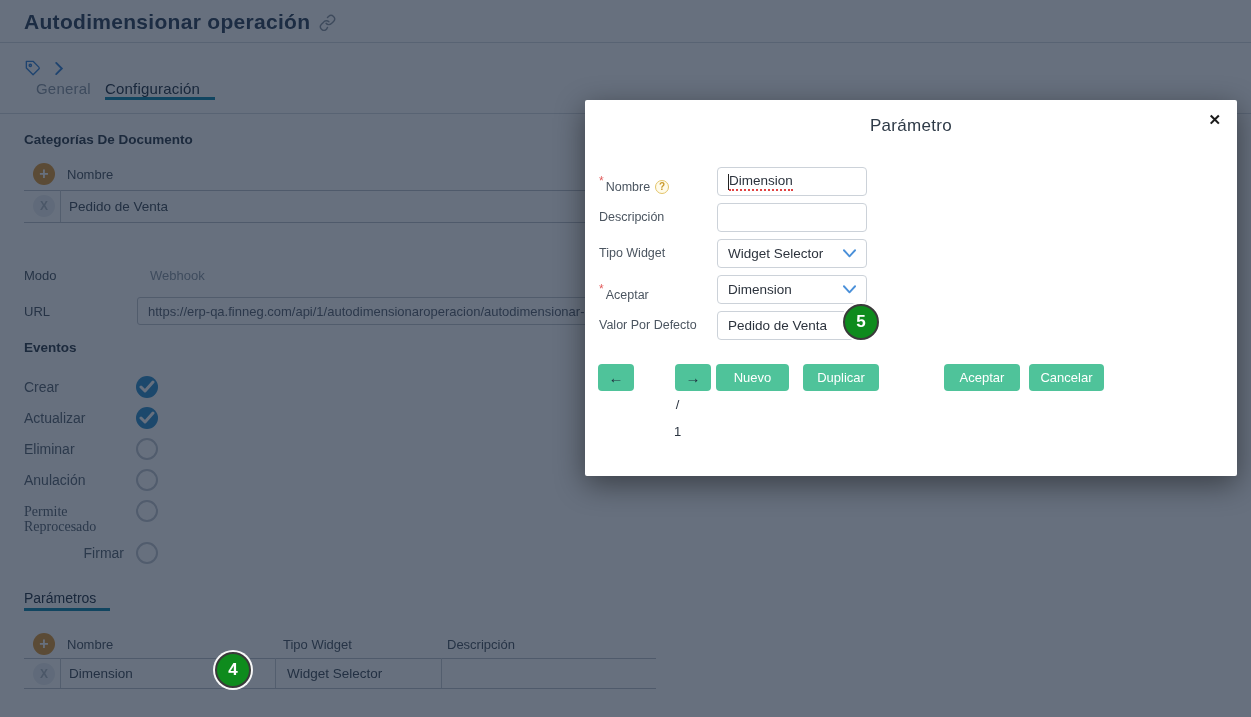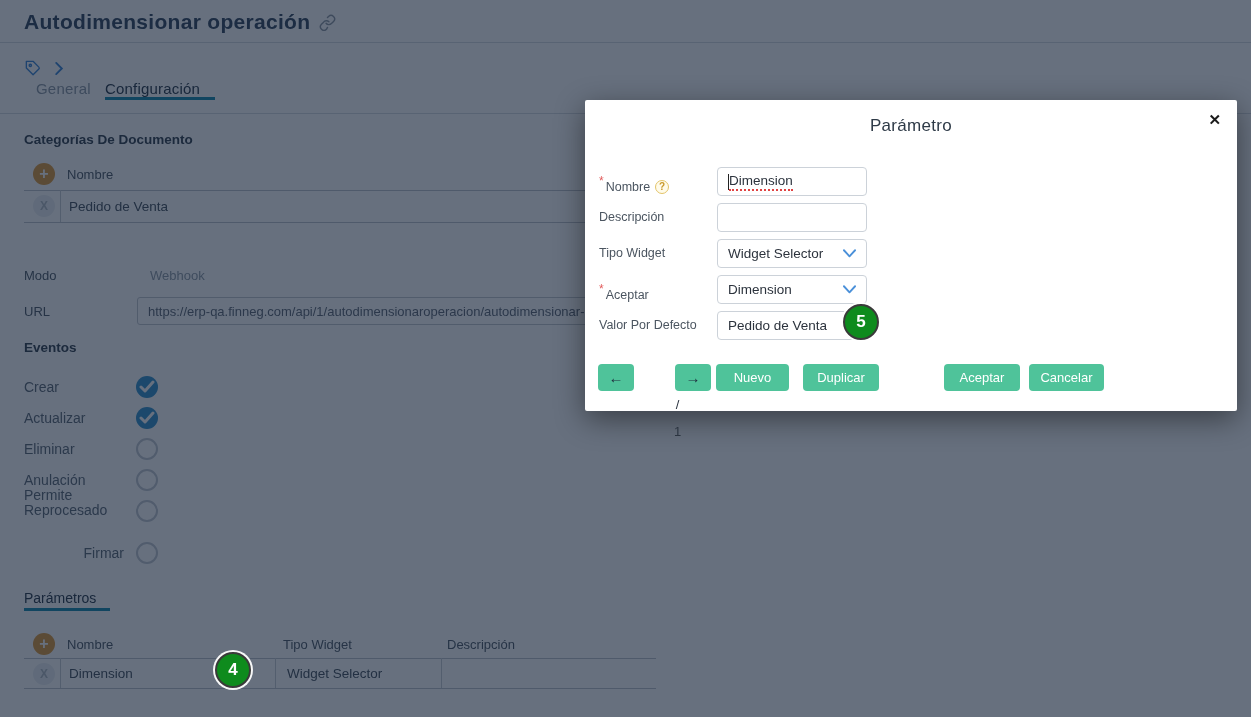--- a/index.html
+++ b/index.html
@@ -37,21 +37,21 @@
   .chk.checked { border:none; background:#449bd1; }
   .chk.checked svg { display:block; position:absolute; left:3px; top:4px; }
   .evt-label { font-size:14px; color:#6a7581; width:100px; line-height:15px; }
 
   .param-underline { height:3px; background:#2993b4; }
 
   
   .backdrop { position:absolute; inset:0; background:rgba(2,16,40,0.60); z-index:10; }
 
   
-  .modal { position:absolute; left:585px; top:100px; width:652px; height:311px; background:#ffffff; z-index:20; box-shadow:0 8px 30px rgba(0,0,0,0.45); border-radius:2px; }
+  .modal { position:absolute; left:585px; top:100px; width:652px; height:376px; background:#ffffff; z-index:20; box-shadow:0 8px 30px rgba(0,0,0,0.45); border-radius:2px; }
   .modal-title { position:absolute; left:0; top:16px; width:100%; text-align:center; font-size:17px; font-weight:500; color:#2e3a47; letter-spacing:.3px; }
   .modal-close { position:absolute; right:16px; top:10px; font-size:15px; font-weight:700; color:#1b1b1b; cursor:pointer; line-height:20px; }
   .m-row { position:absolute; left:0; width:100%; height:29px; }
   .m-label { position:absolute; left:14px; top:0; font-size:12.5px; color:#4b5560; line-height:29px; }
   .req { color:#e25c5c; font-size:12px; vertical-align:6px; margin-right:2px; }
   .help { display:inline-block; width:14px; height:14px; border-radius:50%; border:1px solid #e3c469; background:#fffbea; color:#c9992c; font-size:10px; font-weight:700; text-align:center; line-height:12px; margin-left:5px; vertical-align:1px; cursor:pointer; }
   .m-field { position:absolute; left:132px; top:0; width:150px; height:29px; border:1px solid #ccd2d9; border-radius:4px; background:#fff; font-size:13.5px; color:#2c333d; padding:0 10px; display:flex; align-items:center; }
   input.m-field { font-family:"Liberation Sans",sans-serif; }
   .caret { display:inline-block; width:1px; height:16px; background:#222; margin-right:0px; }
   .squiggle { border-bottom:2px dotted #e04343; padding-bottom:1px; }
@@ -134,21 +134,21 @@
       </svg>
   </div>
   <div class="abs evt-label" style="left:24px; top:442px;">Eliminar</div>
   <div class="abs chk" style="left:136px; top:438px;">
     
   </div>
   <div class="abs evt-label" style="left:24px; top:473px;">Anulación</div>
   <div class="abs chk" style="left:136px; top:469px;">
     
   </div>
-  <div class="abs evt-label" style="left:24px; top:488px;">Permite Reprocesado</div>
+  <div class="abs evt-label" style="left:24px; top:504px;font-family:Liberation Serif, serif;">Permite Reprocesado</div>
   <div class="abs chk" style="left:136px; top:500px;">
     
   </div>
   <div class="abs evt-label" style="left:24px; top:546px;text-align:right;">Firmar</div>
   <div class="abs chk" style="left:136px; top:542px;">
     
   </div>
 
   <div class="abs" style="left:24px; top:590px; font-size:14px; font-weight:500; color:#3c4a59;">Parámetros</div>
   <div class="abs param-underline" style="left:24px; top:608px; width:86px;"></div>

